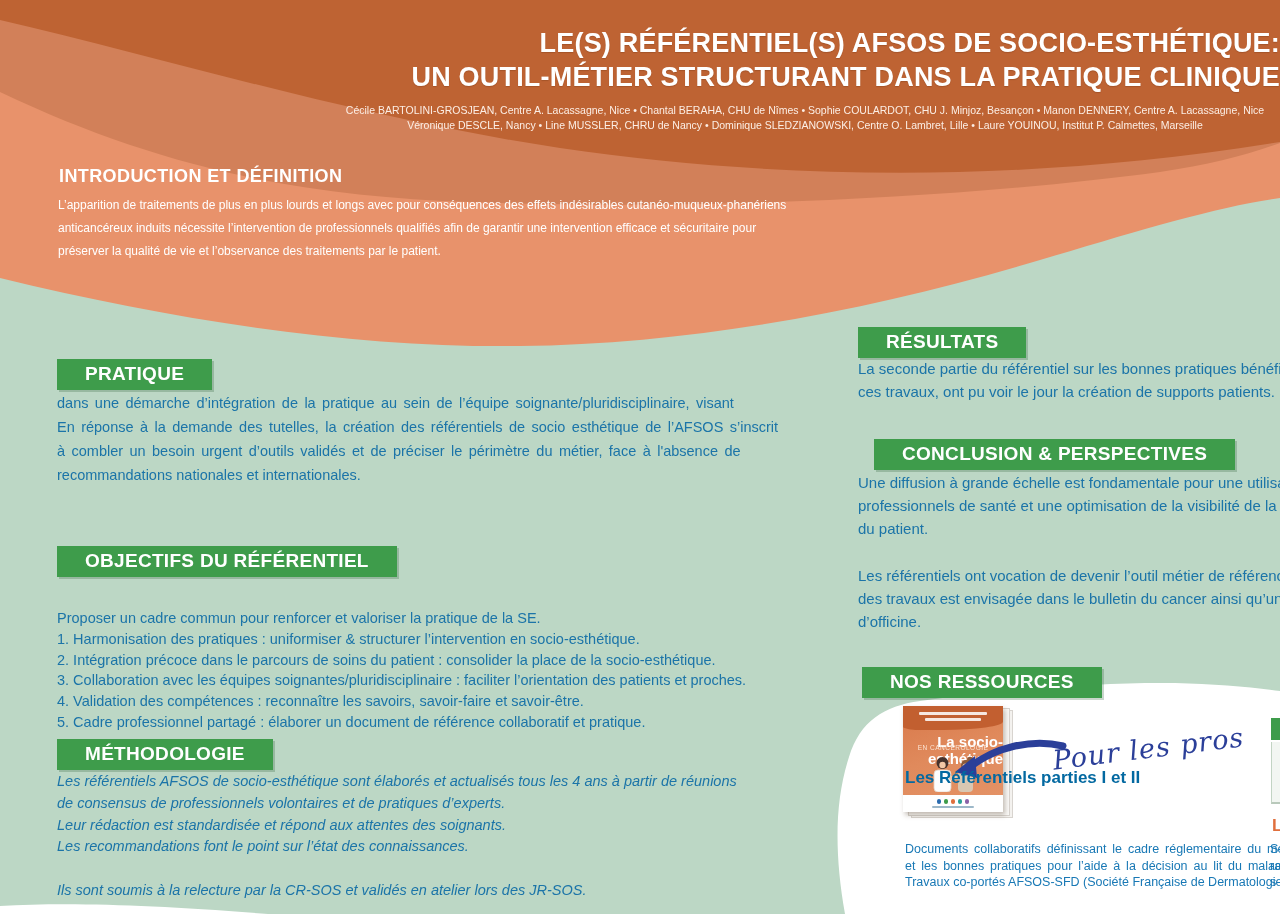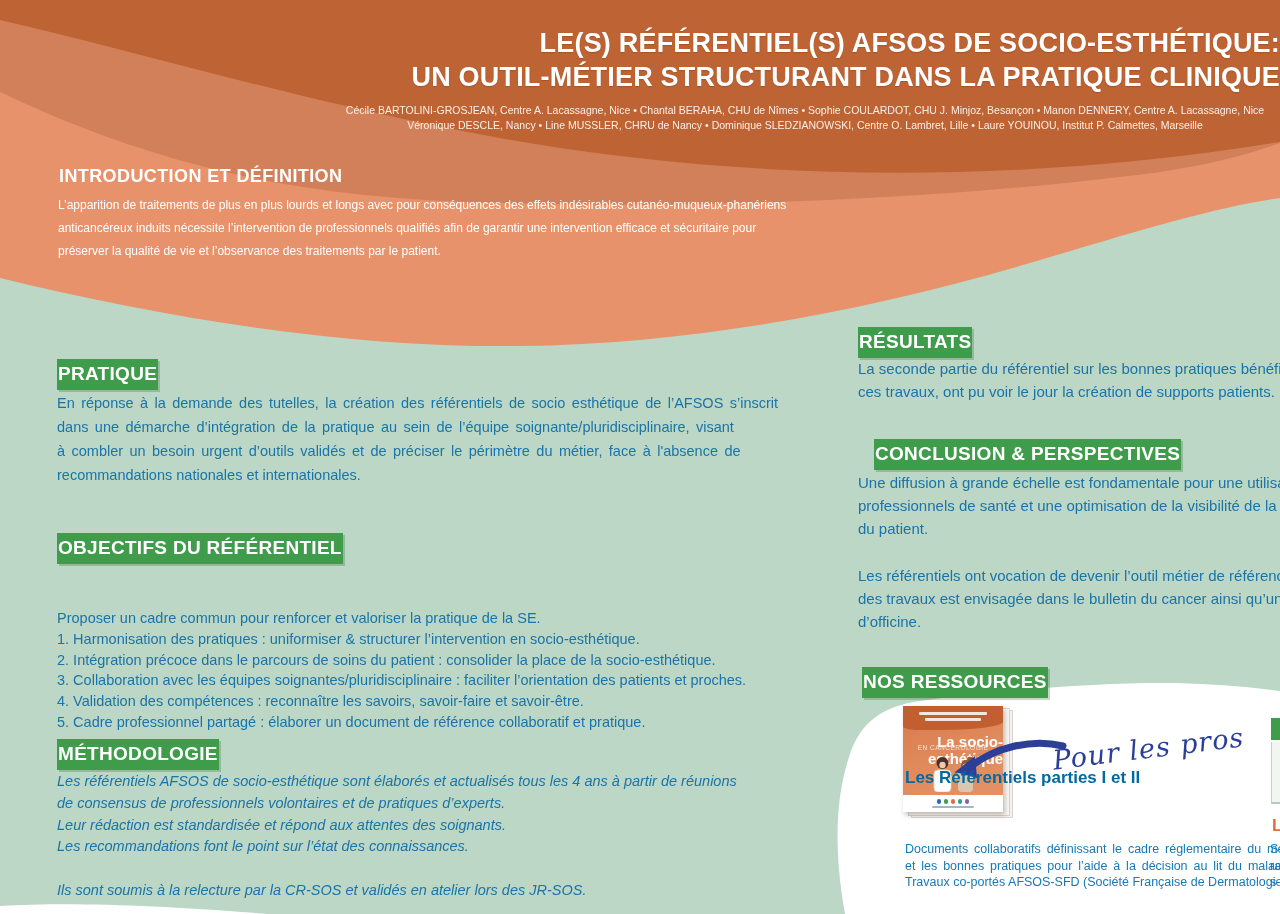--- a/index.html
+++ b/index.html
@@ -15,21 +15,21 @@
               text-shadow:0 1px 1px rgba(90,40,10,.25);}
   .authors{position:absolute;left:330px;top:103px;width:950px;text-align:center;color:#fceee5;
            font-size:10.5px;line-height:15px;}
 
   
   .intro-heading{position:absolute;left:59px;top:166px;color:#fff;font-size:18px;font-weight:bold;letter-spacing:.4px;}
   .intro-body{position:absolute;left:58px;top:194px;color:#fff;font-size:12px;line-height:23px;}
 
   
   .badge{position:absolute;display:inline-block;background:#3E9C4B;color:#fff;font-size:19px;
-         font-weight:bold;padding:4px 1px 5px;letter-spacing:.3px;box-shadow:2px 2px 0 rgba(40,90,50,.25);}
+         font-weight:bold;padding:4px 28px 5px;letter-spacing:.3px;box-shadow:2px 2px 0 rgba(40,90,50,.25);}
 
   
   .para{position:absolute;color:#1B74A8;}
   .line{white-space:nowrap;}
   .blank{visibility:hidden;}
   .ws .line:not(:last-child){word-spacing:2.4px;}
   .p-contexte{left:57px;top:391px;font-size:14.5px;line-height:24px;}
   .p-objectifs{left:57px;top:568px;font-size:14.5px;line-height:20.8px;margin-top:40px;}
   .p-methodo{left:57px;top:771px;font-size:14.5px;line-height:21.8px;font-style:italic;}
   .p-resultats{left:858px;top:357px;font-size:15px;line-height:23px;}
@@ -96,27 +96,27 @@
 
   <div class="intro-heading">INTRODUCTION ET DÉFINITION</div>
   <div class="intro-body">
       <div class="line">L’apparition de traitements de plus en plus lourds et longs avec pour conséquences des effets indésirables cutanéo-muqueux-phanériens</div>
       <div class="line">anticancéreux induits nécessite l’intervention de professionnels qualifiés afin de garantir une intervention efficace et sécuritaire pour</div>
       <div class="line">préserver la qualité de vie et l’observance des traitements par le patient.</div>
     </div>
 
   <div class="badge" style="left:57px;top:359px;">PRATIQUE</div>
   <div class="para p-contexte ws">
+      <div class="line">dans une démarche d’intégration de la pratique au sein de l’équipe soignante/pluridisciplinaire, visant</div>
       <div class="line">En réponse à la demande des tutelles, la création des référentiels de socio esthétique de l’AFSOS s’inscrit</div>
-      <div class="line">dans une démarche d’intégration de la pratique au sein de l’équipe soignante/pluridisciplinaire, visant</div>
       <div class="line">à combler un besoin urgent d’outils validés et de préciser le périmètre du métier, face à l'absence de</div>
       <div class="line">recommandations nationales et internationales.</div>
     </div>
 
-  <div class="badge" style="left:57px;top:533px;">OBJECTIFS DU RÉFÉRENTIEL</div>
+  <div class="badge" style="left:57px;top:546px;">OBJECTIFS DU RÉFÉRENTIEL</div>
   <div class="para p-objectifs">
       <div class="line">Proposer un cadre commun pour renforcer et valoriser la pratique de la SE.</div>
       <div class="line">1. Harmonisation des pratiques : uniformiser &amp; structurer l’intervention en socio-esthétique.</div>
       <div class="line">2. Intégration précoce dans le parcours de soins du patient : consolider la place de la socio-esthétique.</div>
       <div class="line">3. Collaboration avec les équipes soignantes/pluridisciplinaire : faciliter l’orientation des patients et proches.</div>
       <div class="line">4. Validation des compétences : reconnaître les savoirs, savoir-faire et savoir-être.</div>
       <div class="line">5. Cadre professionnel partagé : élaborer un document de référence collaboratif et pratique.</div>
     </div>
 
   <div class="badge" style="left:57px;top:739px;">MÉTHODOLOGIE</div>

